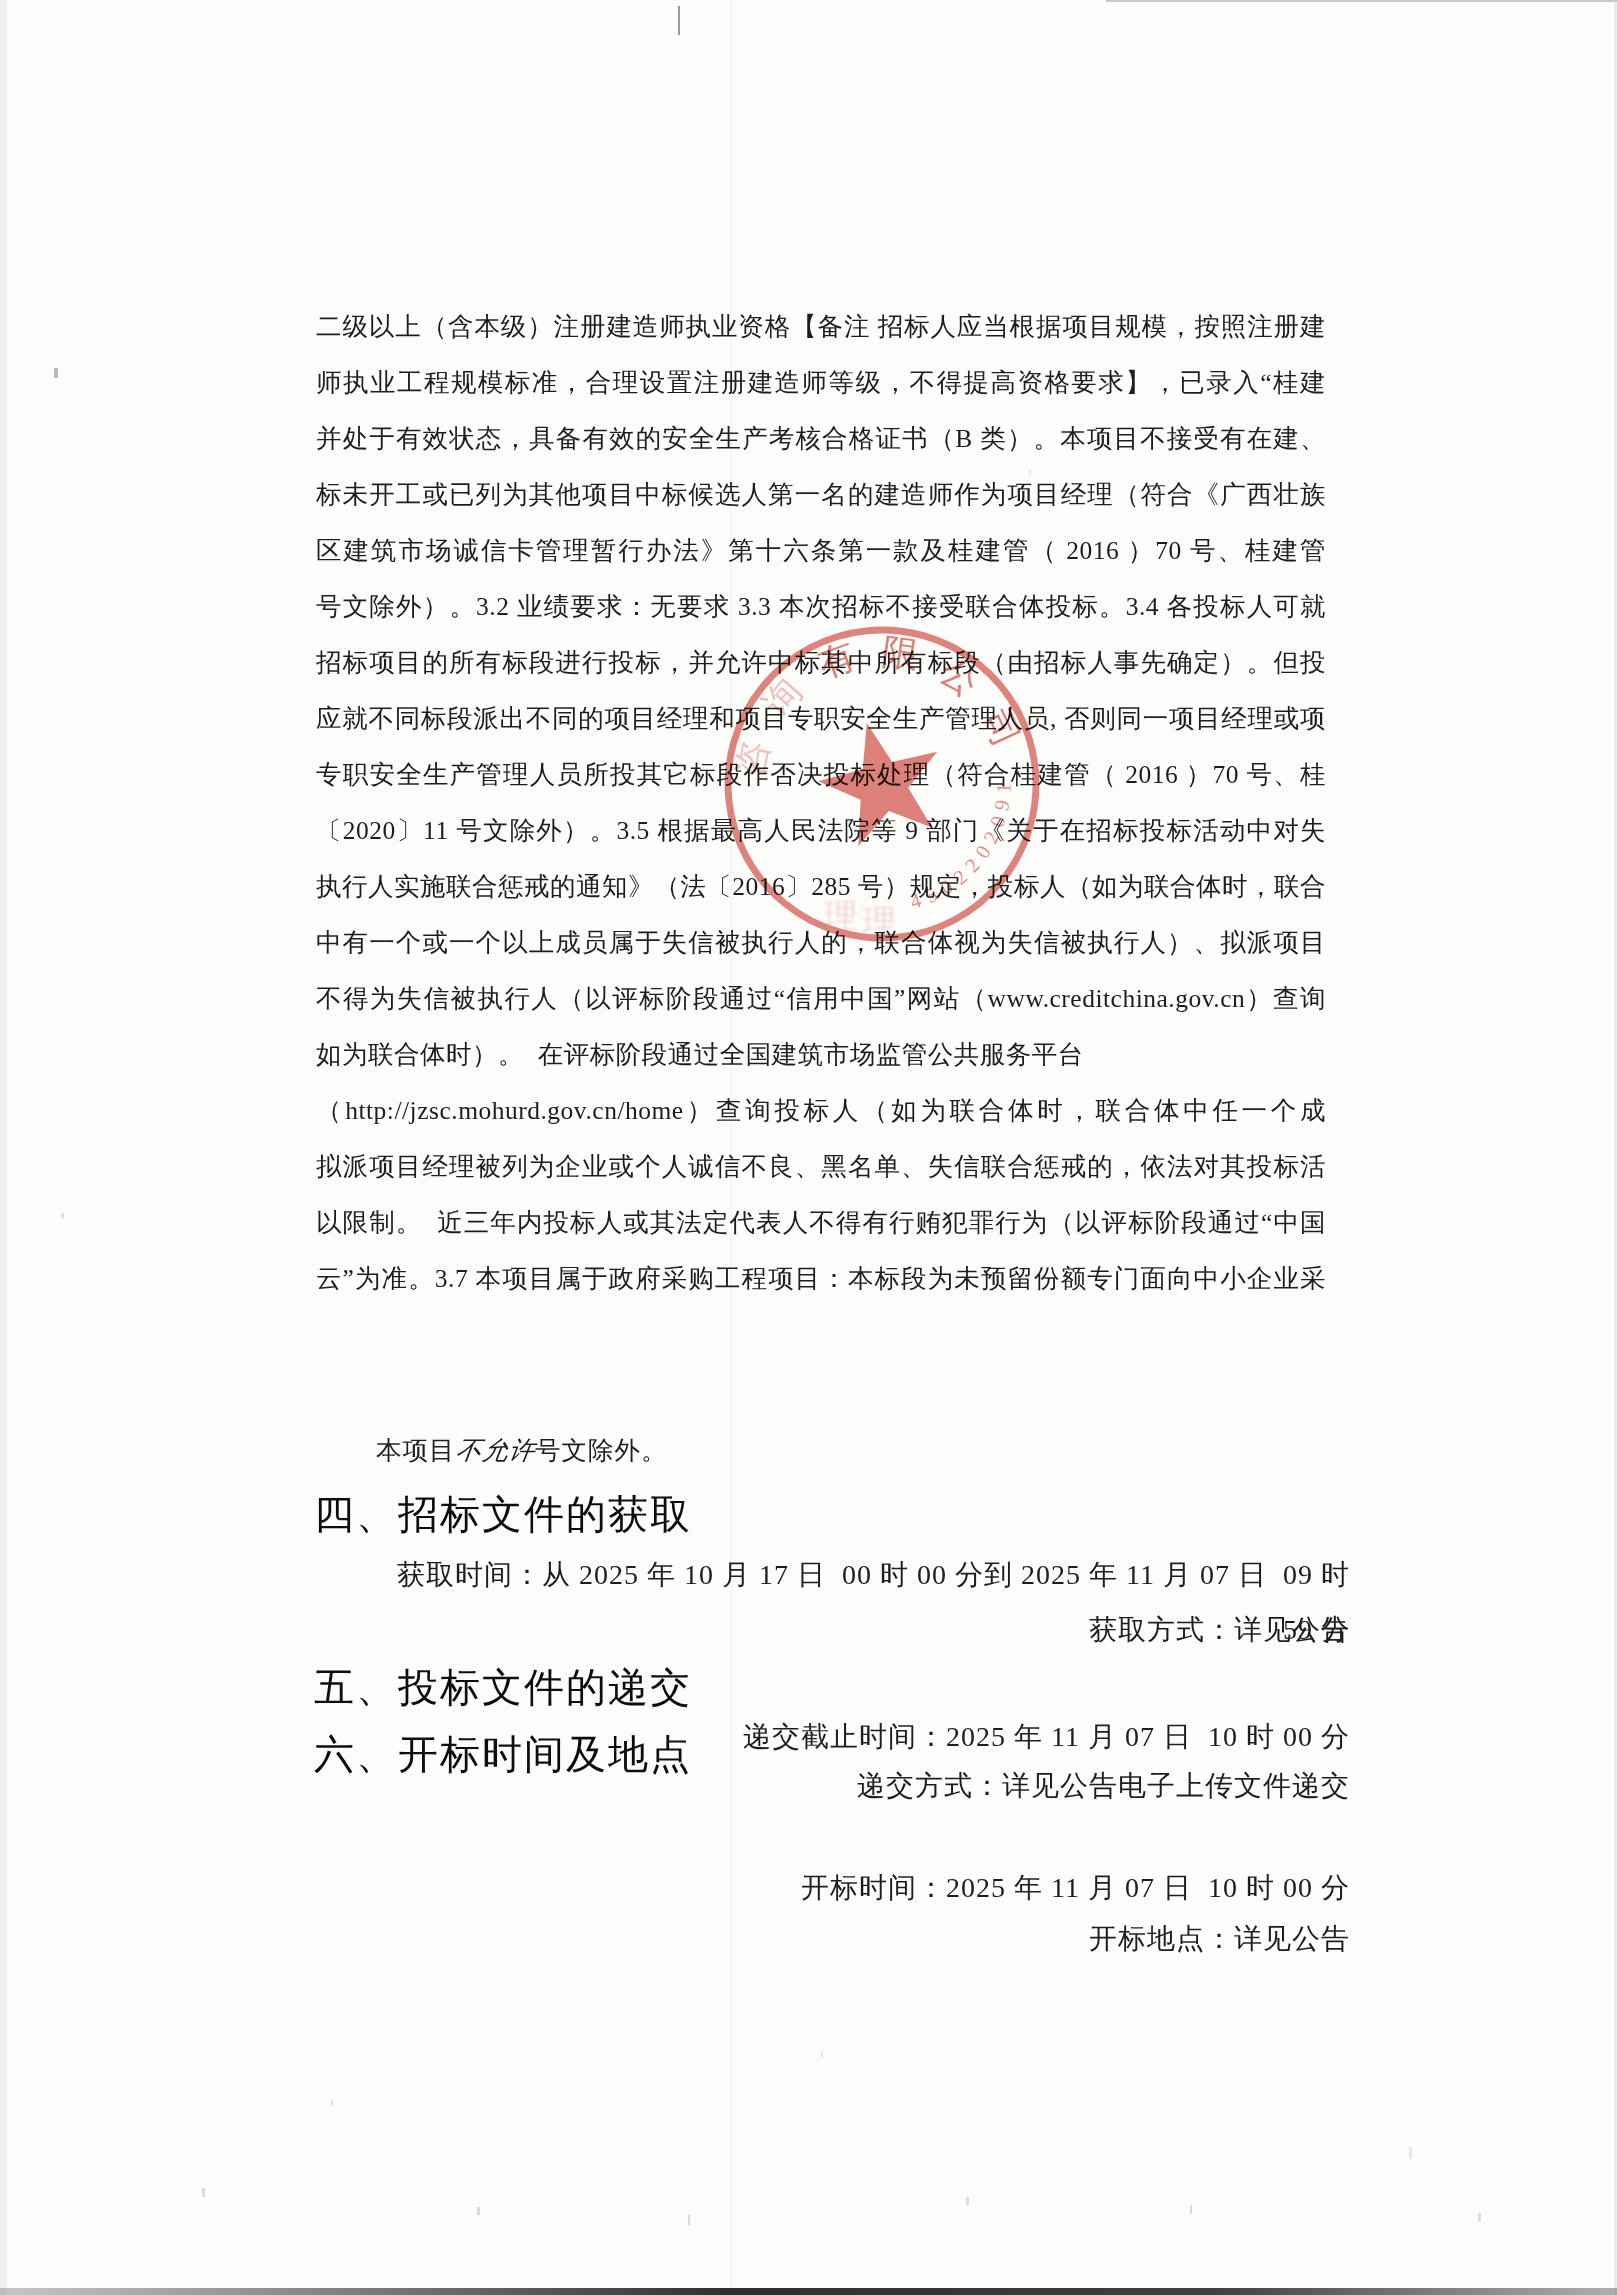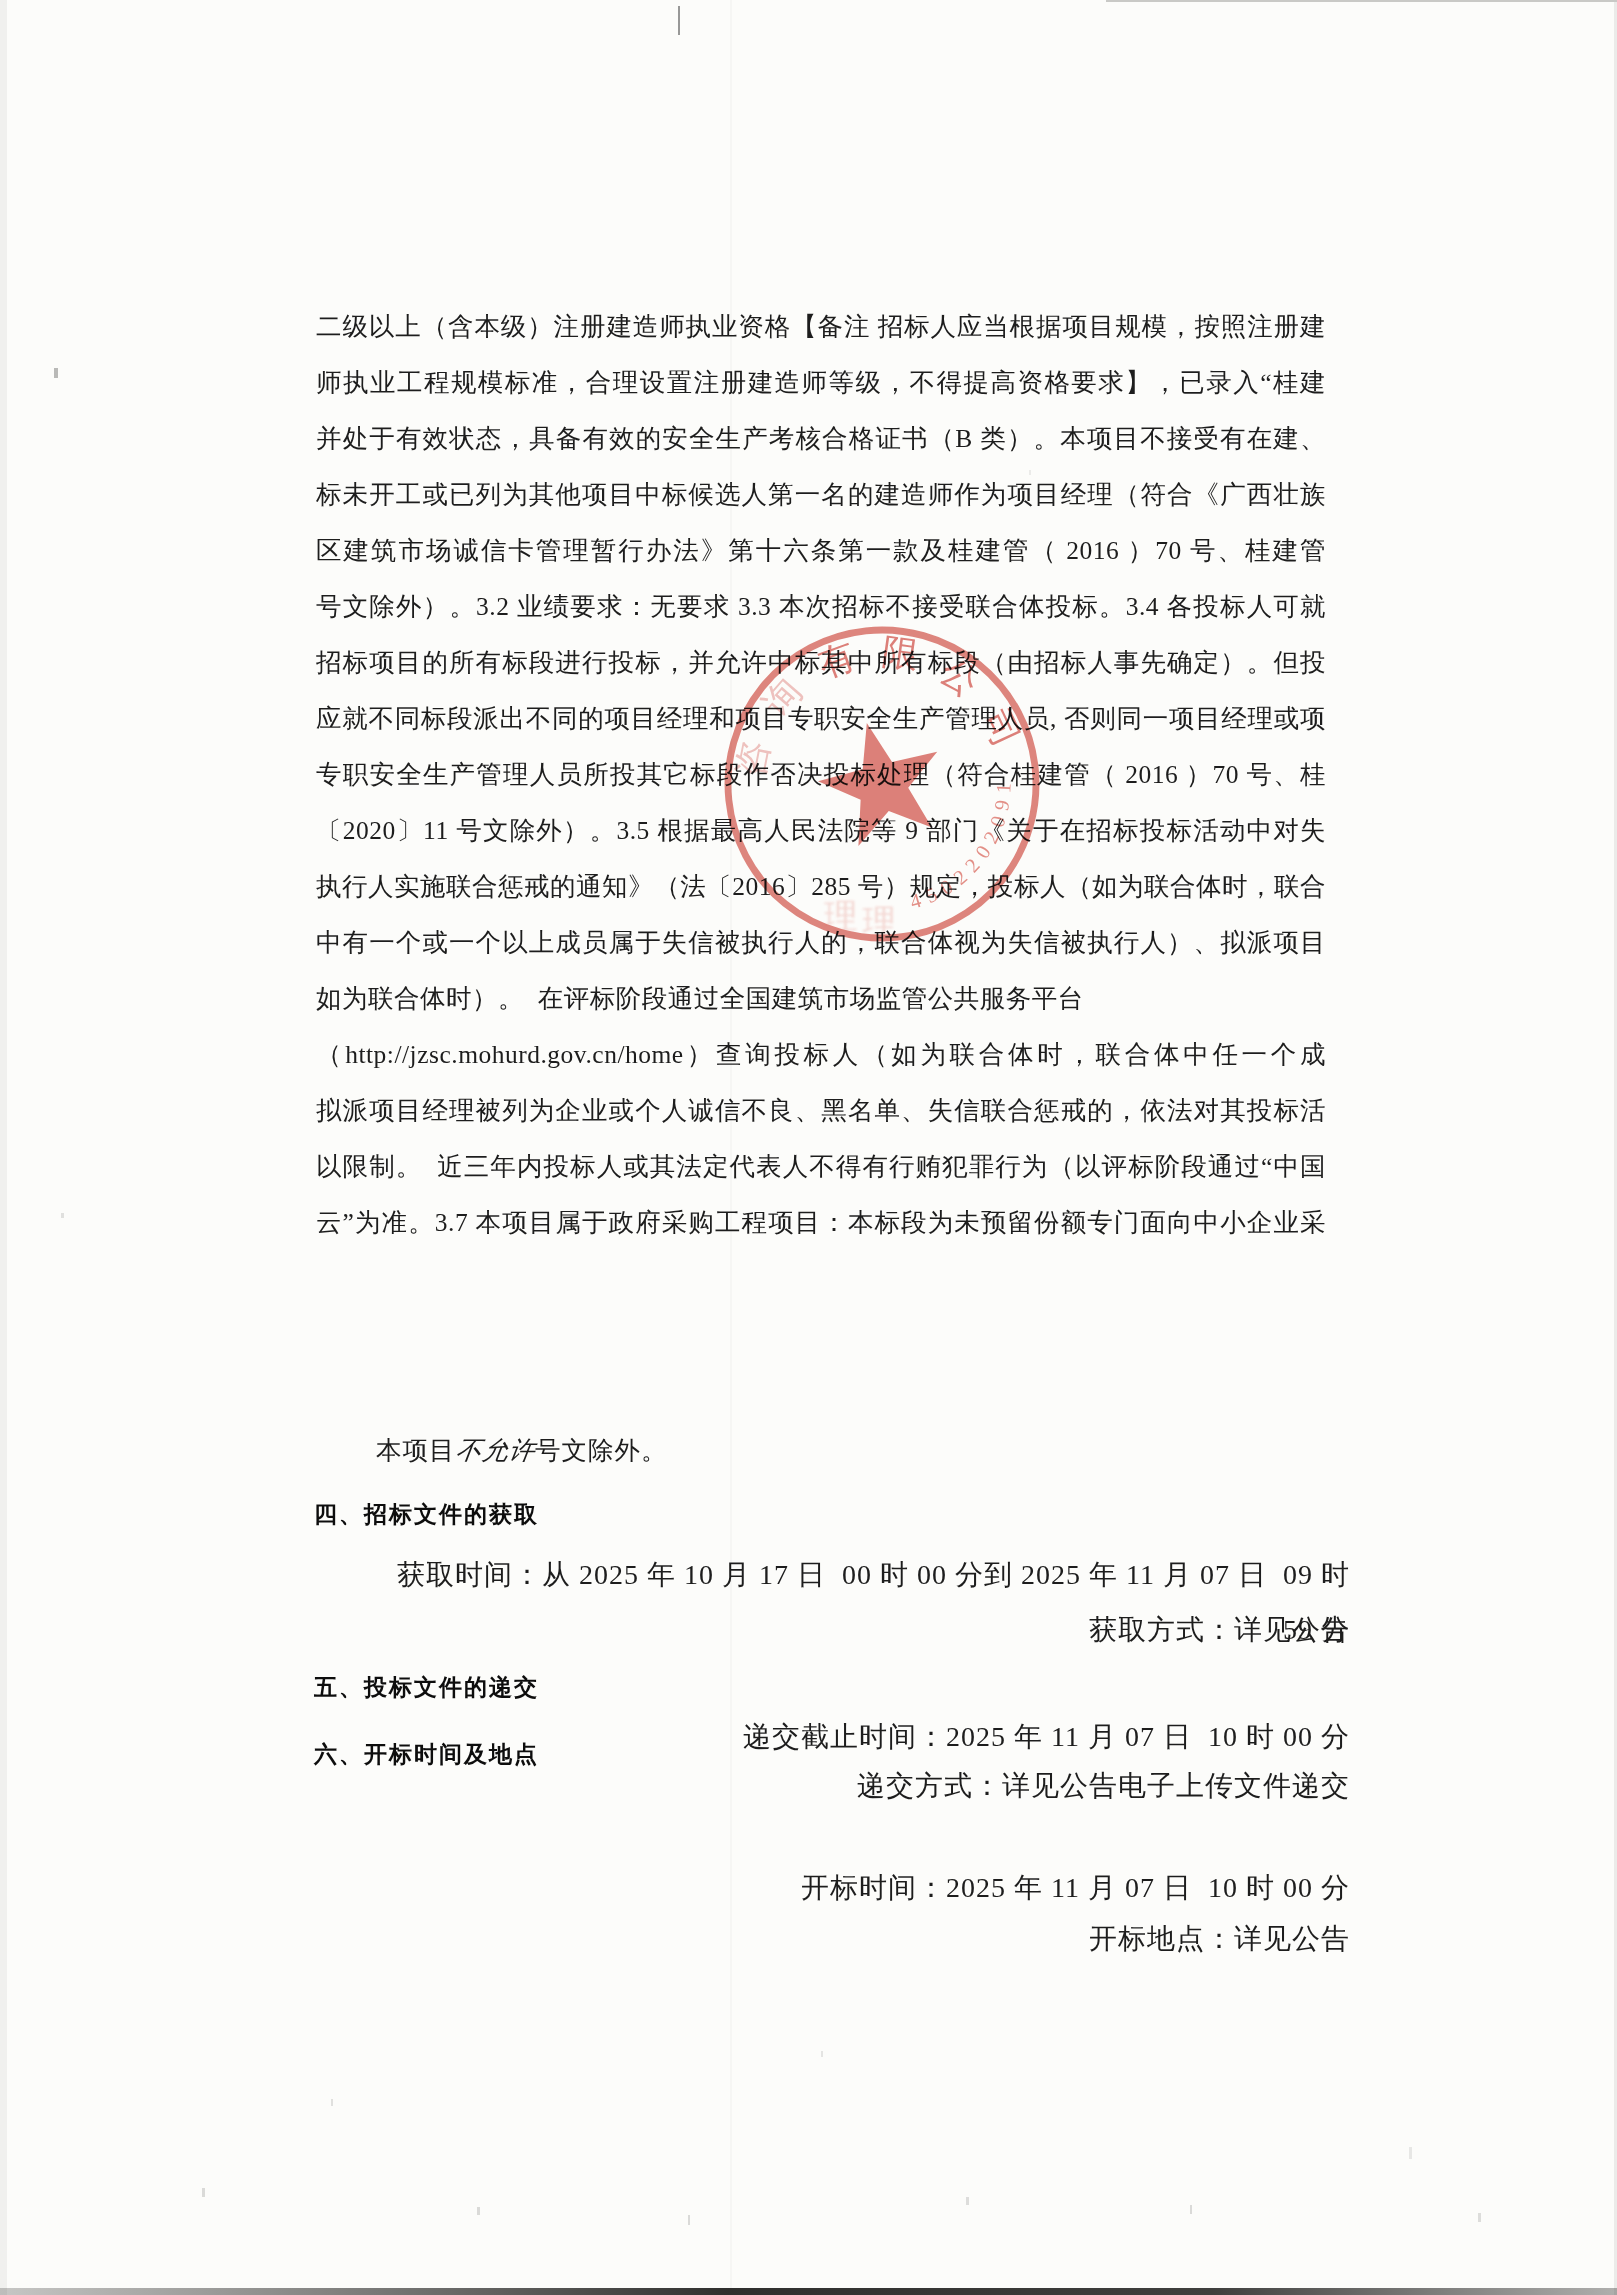--- a/index.html
+++ b/index.html
@@ -27,21 +27,21 @@
   .bline.jfull{text-align-last:justify;}
   .joint{
     position:absolute;left:376px;top:1423px;width:882px;
     height:56px;line-height:56px;font-size:25.5px;letter-spacing:1px;
   }
   .joint .it{font-style:italic;transform:skewX(-8deg);display:inline-block;}
   
   .sec-heading{
     position:absolute;left:314px;width:882px;height:61px;line-height:61px;
     font-family:"Liberation Sans","DejaVu Sans",sans-serif;
-    font-weight:700;font-size:23px;letter-spacing:2px;color:#0d0d0d;
+    font-weight:400;font-size:40px;letter-spacing:2px;color:#0d0d0d;
   }
   .sec-item{
     position:absolute;left:370px;width:980px;height:55px;line-height:55px;
     font-size:28px;letter-spacing:1px;white-space:pre-wrap;color:#1d1d1d;text-align:right;
   }
   
   .seal{
     position:absolute;left:676px;top:578px;width:412px;height:412px;
     mix-blend-mode:multiply;opacity:.92;
     transform:rotate(-6deg);
@@ -74,20 +74,21 @@
       <div class="bline jfull">并处于有效状态，具备有效的安全生产考核合格证书（B 类）。本项目不接受有在建、已中</div>
       <div class="bline jfull">标未开工或已列为其他项目中标候选人第一名的建造师作为项目经理（符合《广西壮族自治</div>
       <div class="bline jfull">区建筑市场诚信卡管理暂行办法》第十六条第一款及桂建管（ 2016 ）70 号、桂建管(2020)11</div>
       <div class="bline jfull">号文除外）。3.2 业绩要求：无要求 3.3 本次招标不接受联合体投标。3.4 各投标人可就本</div>
       <div class="bline jfull">招标项目的所有标段进行投标，并允许中标其中所有标段（由招标人事先确定）。但投标人</div>
       <div class="bline jfull">应就不同标段派出不同的项目经理和项目专职安全生产管理人员, 否则同一项目经理或项目</div>
       <div class="bline jfull">专职安全生产管理人员所投其它标段作否决投标处理（符合桂建管（ 2016 ）70 号、桂建管</div>
       <div class="bline jfull">〔2020〕11 号文除外）。3.5 根据最高人民法院等 9 部门《关于在招标投标活动中对失信被</div>
       <div class="bline jfull">执行人实施联合惩戒的通知》（法〔2016〕285 号）规定，投标人（如为联合体时，联合体</div>
       <div class="bline jfull">中有一个或一个以上成员属于失信被执行人的，联合体视为失信被执行人）、拟派项目经理</div>
+      <div class="bline jfull">不得为失信被执行人（以评标阶段通过“信用中国”网站（www.creditchina.gov.cn）查询</div>
       <div class="bline">如为联合体时）。  在评标阶段通过全国建筑市场监管公共服务平台</div>
       <div class="bline jfull">（http://jzsc.mohurd.gov.cn/home）查询投标人（如为联合体时，联合体中任一个成员）、</div>
       <div class="bline jfull">拟派项目经理被列为企业或个人诚信不良、黑名单、失信联合惩戒的，依法对其投标活动予</div>
       <div class="bline jfull">以限制。  近三年内投标人或其法定代表人不得有行贿犯罪行为（以评标阶段通过“中国裁</div>
       <div class="bline jfull">云”为准。3.7 本项目属于政府采购工程项目：本标段为未预留份额专门面向中小企业采购</div>
     </div>
 
   <div class="joint">
     <span>本项目</span><span class="it">不允许</span><span>号文除外。</span>
   </div>

